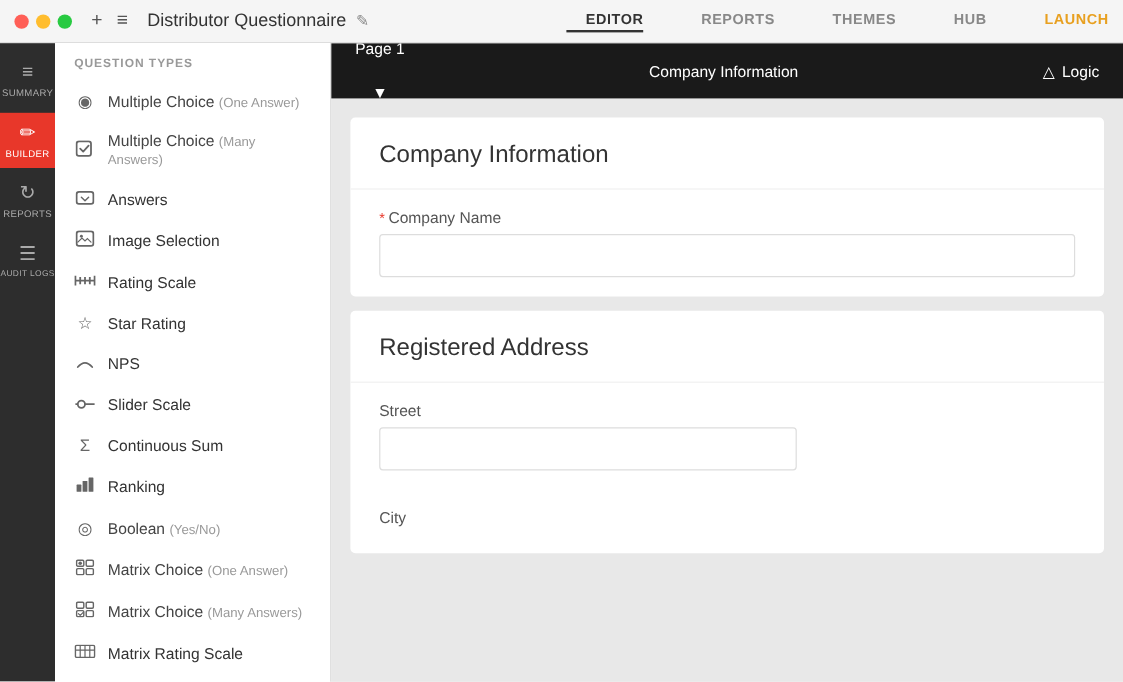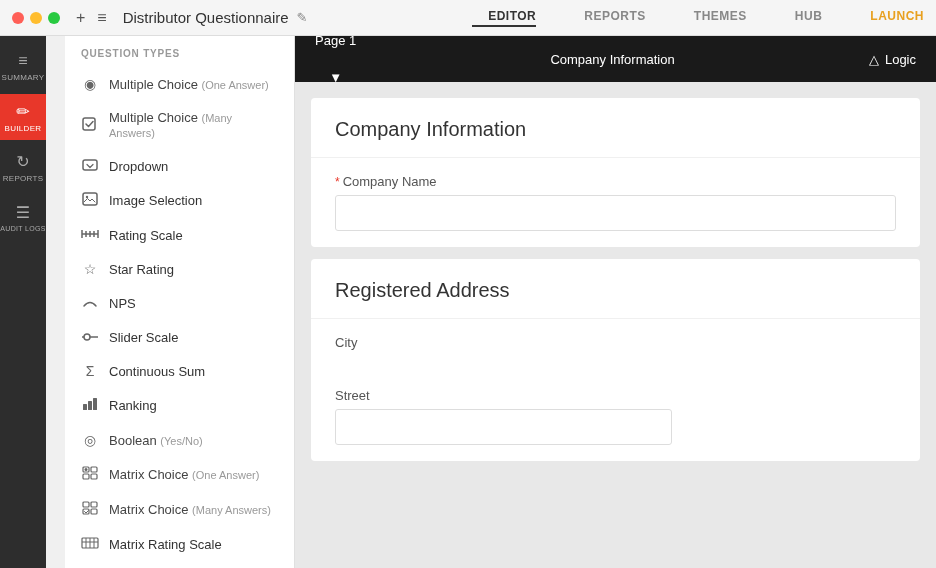--- a/index.html
+++ b/index.html
@@ -57,21 +57,20 @@
     .icon-sidebar-item .icon-symbol { font-size: 16px; }
     .icon-sidebar-item .icon-label { font-size: 8px; letter-spacing: 0.3px; }
 
     
     .question-panel {
       width: 230px;
       background: white;
       border-right: 1px solid #e0e0e0;
       overflow-y: auto;
       overflow-x: hidden;
-      margin-left: 19px;
     }
     .panel-header {
       padding: 12px 16px 8px;
       font-size: 10px;
       font-weight: 700;
       color: #999;
       letter-spacing: 0.8px;
     }
     .question-item {
       display: flex;
@@ -241,21 +240,21 @@
       <span><span>Multiple Choice</span> <span class="q-sub">(Many Answers)</span></span>
     </div>
 
     <div class="question-item">
       <span class="q-icon">
         <svg width="16" height="12" viewBox="0 0 16 12">
             <rect x="1" y="1" width="14" height="10" rx="2" fill="none" stroke="#666" stroke-width="1.5"></rect>
             <path d="M5 5.5l3 3 3-3" stroke="#666" stroke-width="1.2" fill="none" stroke-linecap="round" stroke-linejoin="round"></path>
           </svg>
       </span>
-      <span class="q-label">Dropdown</span>
+      <span class="q-label">Answers</span>
     </div>
 
     <div class="question-item">
       <span class="q-icon">
         <svg width="16" height="14" viewBox="0 0 16 14">
             <rect x="1" y="1" width="14" height="12" rx="2" fill="none" stroke="#666" stroke-width="1.5"></rect>
             <circle cx="5" cy="5" r="1.2" fill="#666"></circle>
             <path d="M2 10l3.5-3.5 2.5 2.5 2-2 3 3" stroke="#666" stroke-width="1" fill="none" stroke-linecap="round"></path>
           </svg>
       </span>
@@ -389,23 +388,23 @@
             <span class="required-star">*</span>
             <span>Company Name</span>
           </div>
           <input type="text" class="text-input" style="">
         </div>
       </div>
 
       <div class="section-card">
         <div class="section-title">Registered Address</div>
         <div class="field-area">
-          <div class="field-label">City</div>
-        </div>
-        <div class="field-area">
           <div class="field-label">Street</div>
           <input type="text" class="text-input-short" style="">
         </div>
+        <div class="field-area">
+          <div class="field-label">City</div>
+        </div>
       </div>
     </div>
   </div>
 
 </div>
 
 </body></html>

